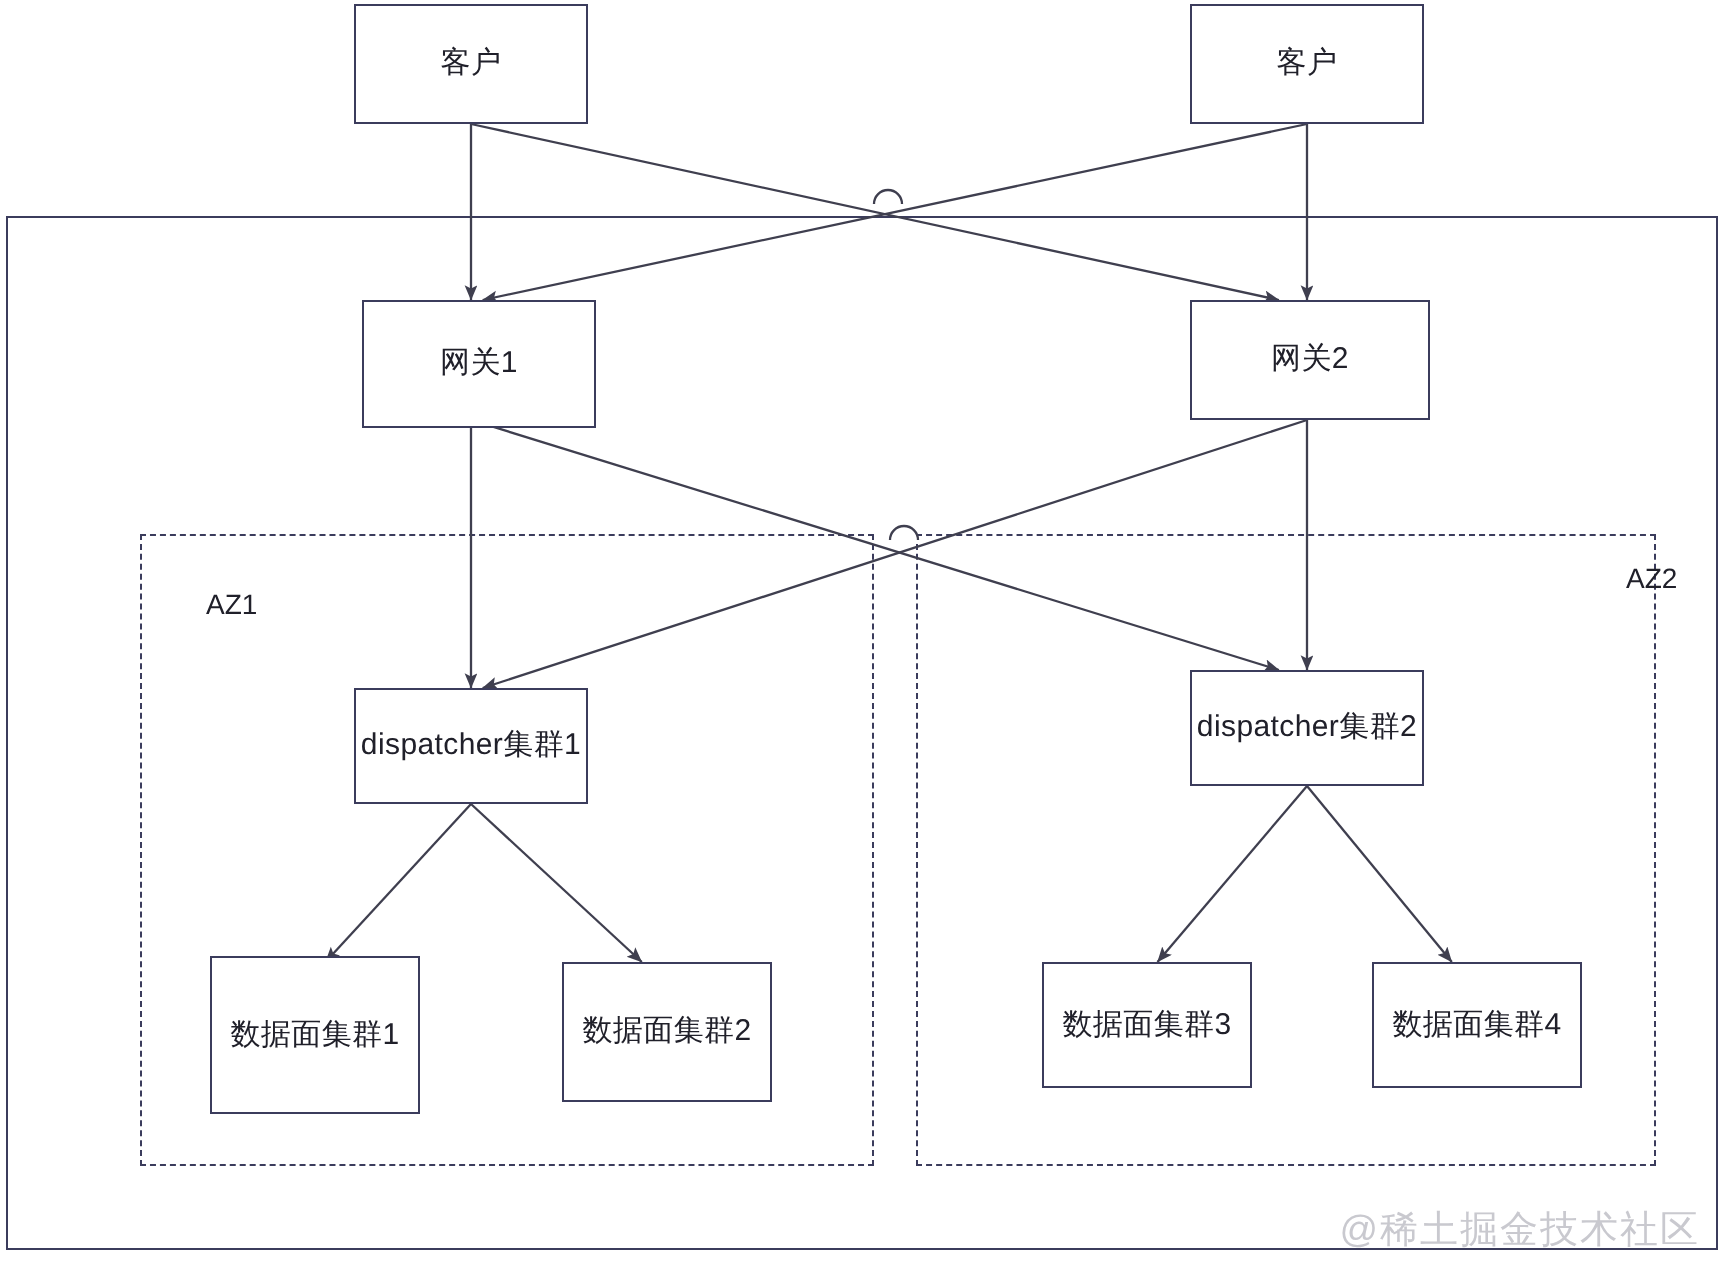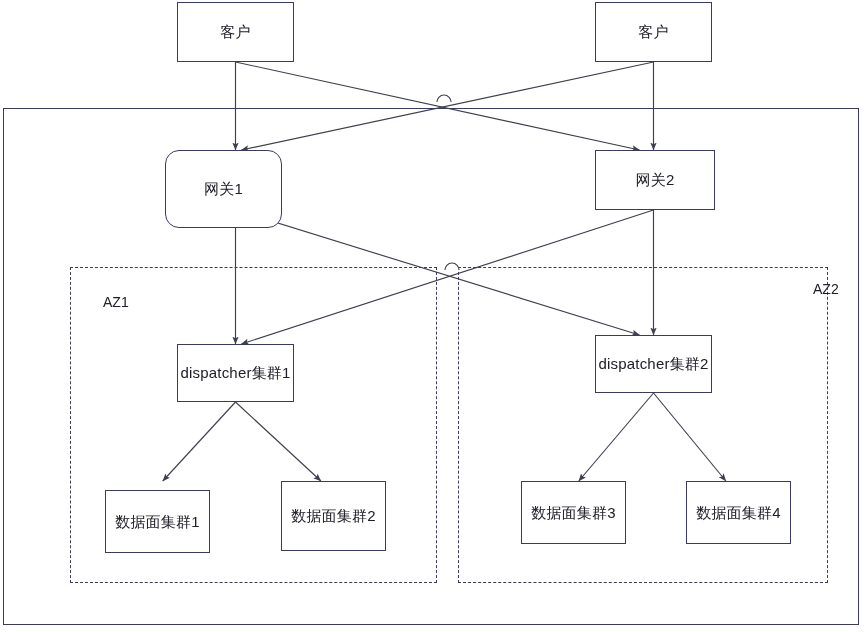--- a/index.html
+++ b/index.html
@@ -104,23 +104,24 @@
   <div id="groups">
       <div class="group-box" style="left: 3px; top: 108px; width: 856px; height: 517px;"></div>
       <div class="group-box dashed" style="left: 70px; top: 267px; width: 367px; height: 316px;"></div>
       <div class="group-label" style="left: 103px; top: 281px; margin-top: 13px;">AZ1</div>
       <div class="group-box dashed" style="left: 458px; top: 267px; width: 370px; height: 316px;"></div>
       <div class="group-label" style="left: 770px; top: 281px; margin-left: 43px;">AZ2</div>
     </div>
   <div id="nodes">
       <div class="node" style="left: 177px; top: 2px; width: 117px; height: 60px;">客户</div>
       <div class="node" style="left: 595px; top: 2px; width: 117px; height: 60px;">客户</div>
-      <div class="node" style="left: 165px; top: 150px; width: 117px; height: 78px; border-radius: 14px;">网关1</div>
+      <div class="node" style="left: 181px; top: 150px; width: 117px; height: 64px;">网关1</div>
       <div class="node" style="left: 595px; top: 150px; width: 120px; height: 60px;">网关2</div>
       <div class="node" style="left: 177px; top: 344px; width: 117px; height: 58px;">dispatcher集群1</div>
       <div class="node" style="left: 595px; top: 335px; width: 117px; height: 58px;">dispatcher集群2</div>
-      <div class="node" style="left: 105px; top: 490px; width: 105px; height: 63px;">数据面集群1</div>
+      <div class="node" style="left: 105px; top: 478px; width: 105px; height: 79px;">数据面集群1</div>
       <div class="node" style="left: 281px; top: 481px; width: 105px; height: 70px;">数据面集群2</div>
       <div class="node" style="left: 521px; top: 481px; width: 105px; height: 63px;">数据面集群3</div>
       <div class="node" style="left: 686px; top: 481px; width: 105px; height: 63px;">数据面集群4</div>
     </div>
 
+  <div class="watermark">@稀土掘金技术社区</div>
 </div>
 
 </body></html>

